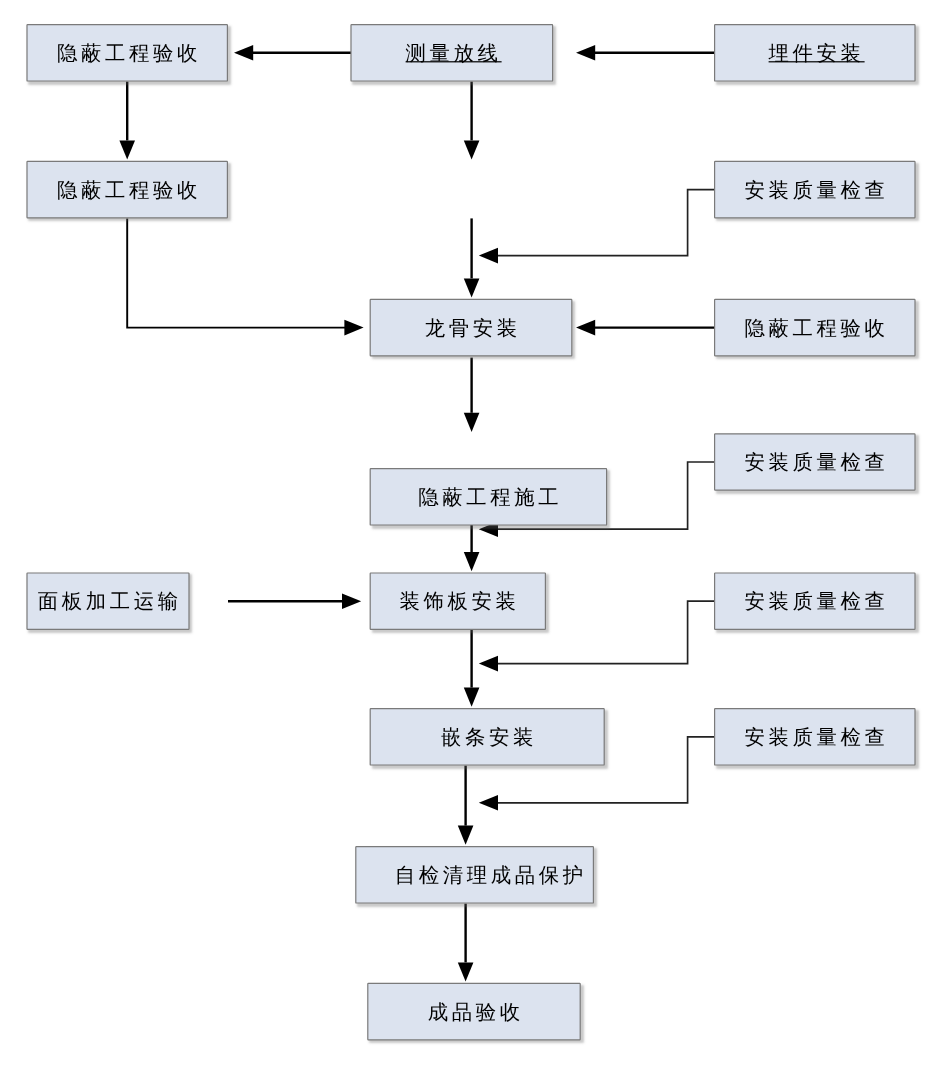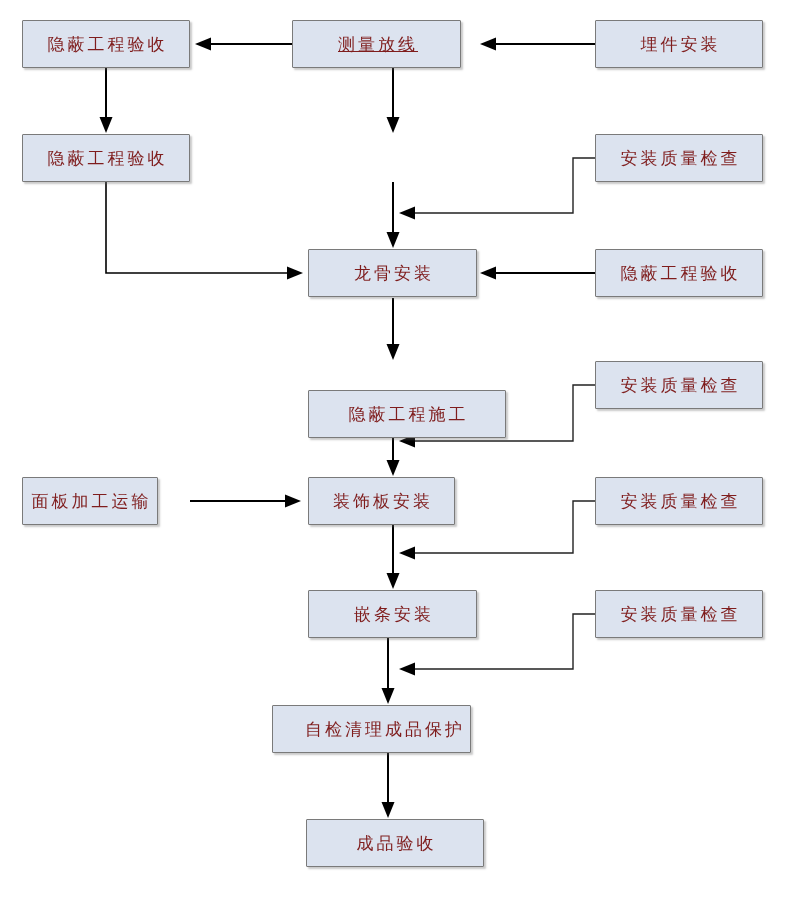--- a/index.html
+++ b/index.html
@@ -29,21 +29,21 @@
     background: #dce3ef;
     border: 1px solid #7a7a7a;
     border-radius: 1px;
     box-shadow: 2px 2px 2px rgba(100,100,100,0.35);
     display: flex;
     align-items: center;
     justify-content: center;
     font-size: 17px;
     letter-spacing: 3px;
     text-indent: 3px;
-    color: #7f1d1d;
+    color: #000000;
     white-space: nowrap;
   }
 </style>
 </head>
 <body>
 
 <div class="canvas">
 
   <svg class="edges" width="793" height="900" viewBox="0 0 793 900" xmlns="http://www.w3.org/2000/svg">
 
@@ -128,35 +128,35 @@
     </g>
 
     <g>
       <line x1="388" y1="753" x2="388" y2="802" stroke="#000" stroke-width="2"></line>
       <polygon points="388,818 381.5,802 394.5,802" fill="#000"></polygon>
     </g>
   </svg>
 
   <div class="node" style="left:22px;  top:20px;  width:168px;">隐蔽工程验收</div>
   <div class="node" style="left:292px; top:20px;  width:169px;text-decoration:underline;">测量放线</div>
-  <div class="node" style="left:595px; top:20px;  width:168px;">埋件安装</div>
+  <div class="node" style="left:595px; top:20px;  width:168px;text-decoration:underline;">埋件安装</div>
 
   <div class="node" style="left:22px;  top:134px; width:168px;">隐蔽工程验收</div>
   <div class="node" style="left:595px; top:134px; width:168px;">安装质量检查</div>
 
   <div class="node" style="left:308px; top:249px; width:169px;">龙骨安装</div>
   <div class="node" style="left:595px; top:249px; width:168px;">隐蔽工程验收</div>
 
   <div class="node" style="left:308px; top:361px; width:198px;margin-top:29px;">隐蔽工程施工</div>
   <div class="node" style="left:595px; top:361px; width:168px;">安装质量检查</div>
 
   <div class="node" style="left:22px;  top:477px; width:136px;">面板加工运输</div>
   <div class="node" style="left:308px; top:477px; width:147px;">装饰板安装</div>
   <div class="node" style="left:595px; top:477px; width:168px;">安装质量检查</div>
 
-  <div class="node" style="left:308px; top:590px; width:169px;">嵌条安装</div>
+  <div class="node" style="left:308px; top:590px; width:196px;">嵌条安装</div>
   <div class="node" style="left:595px; top:590px; width:168px;">安装质量检查</div>
 
-  <div class="node" style="left:272px; top:705px; width:199px;padding-left:24px;">自检清理成品保护</div>
+  <div class="node" style="left:296px; top:705px; width:199px;padding-left:24px;">自检清理成品保护</div>
 
   <div class="node" style="left:306px; top:790px; width:178px;margin-top:29px;">成品验收</div>
 
 </div>
 
 </body></html>

